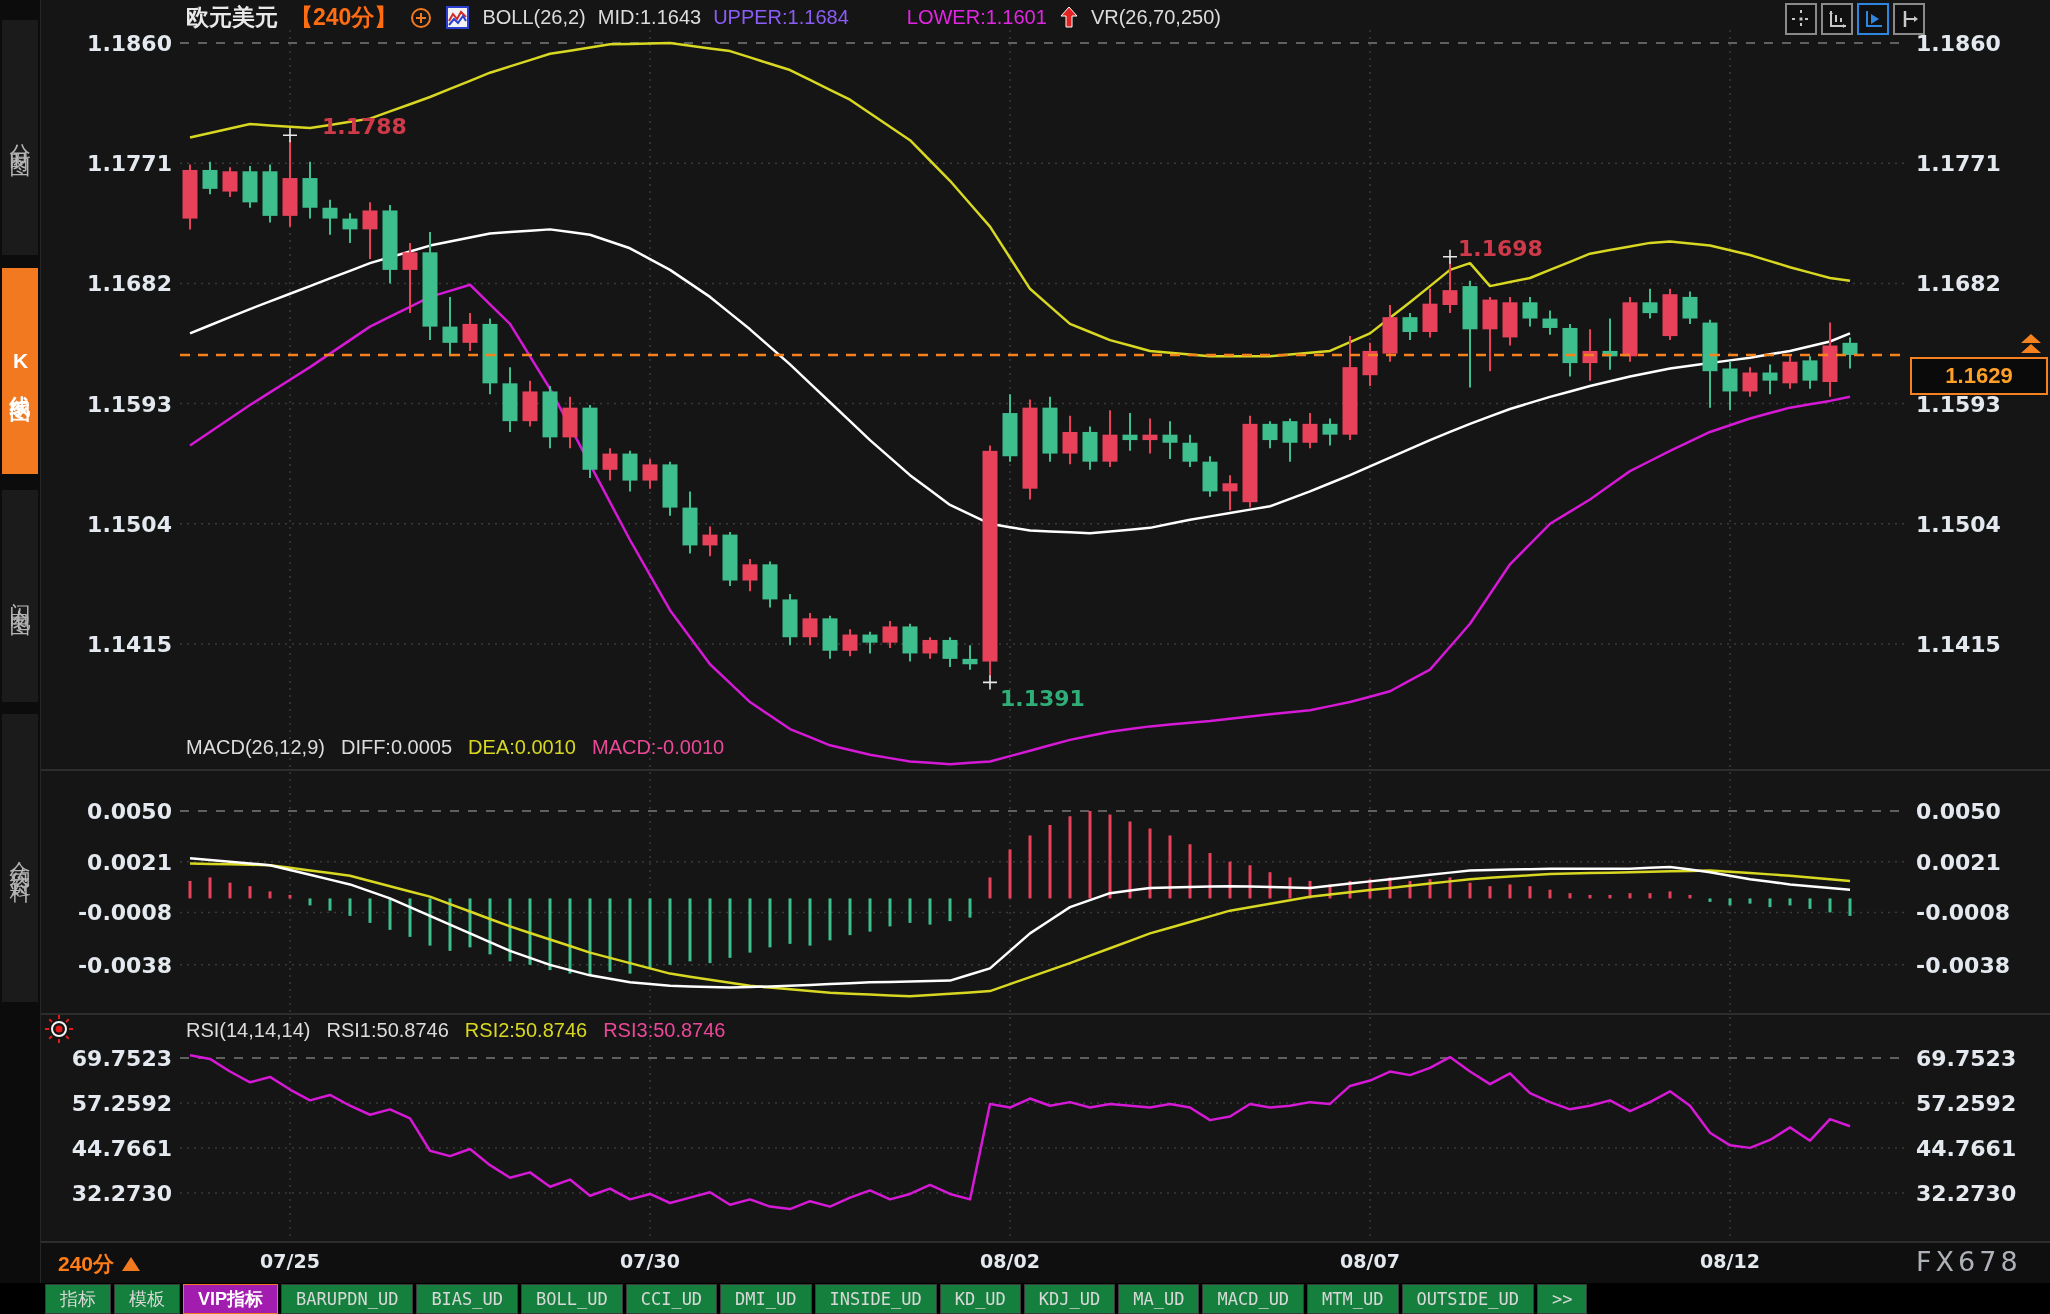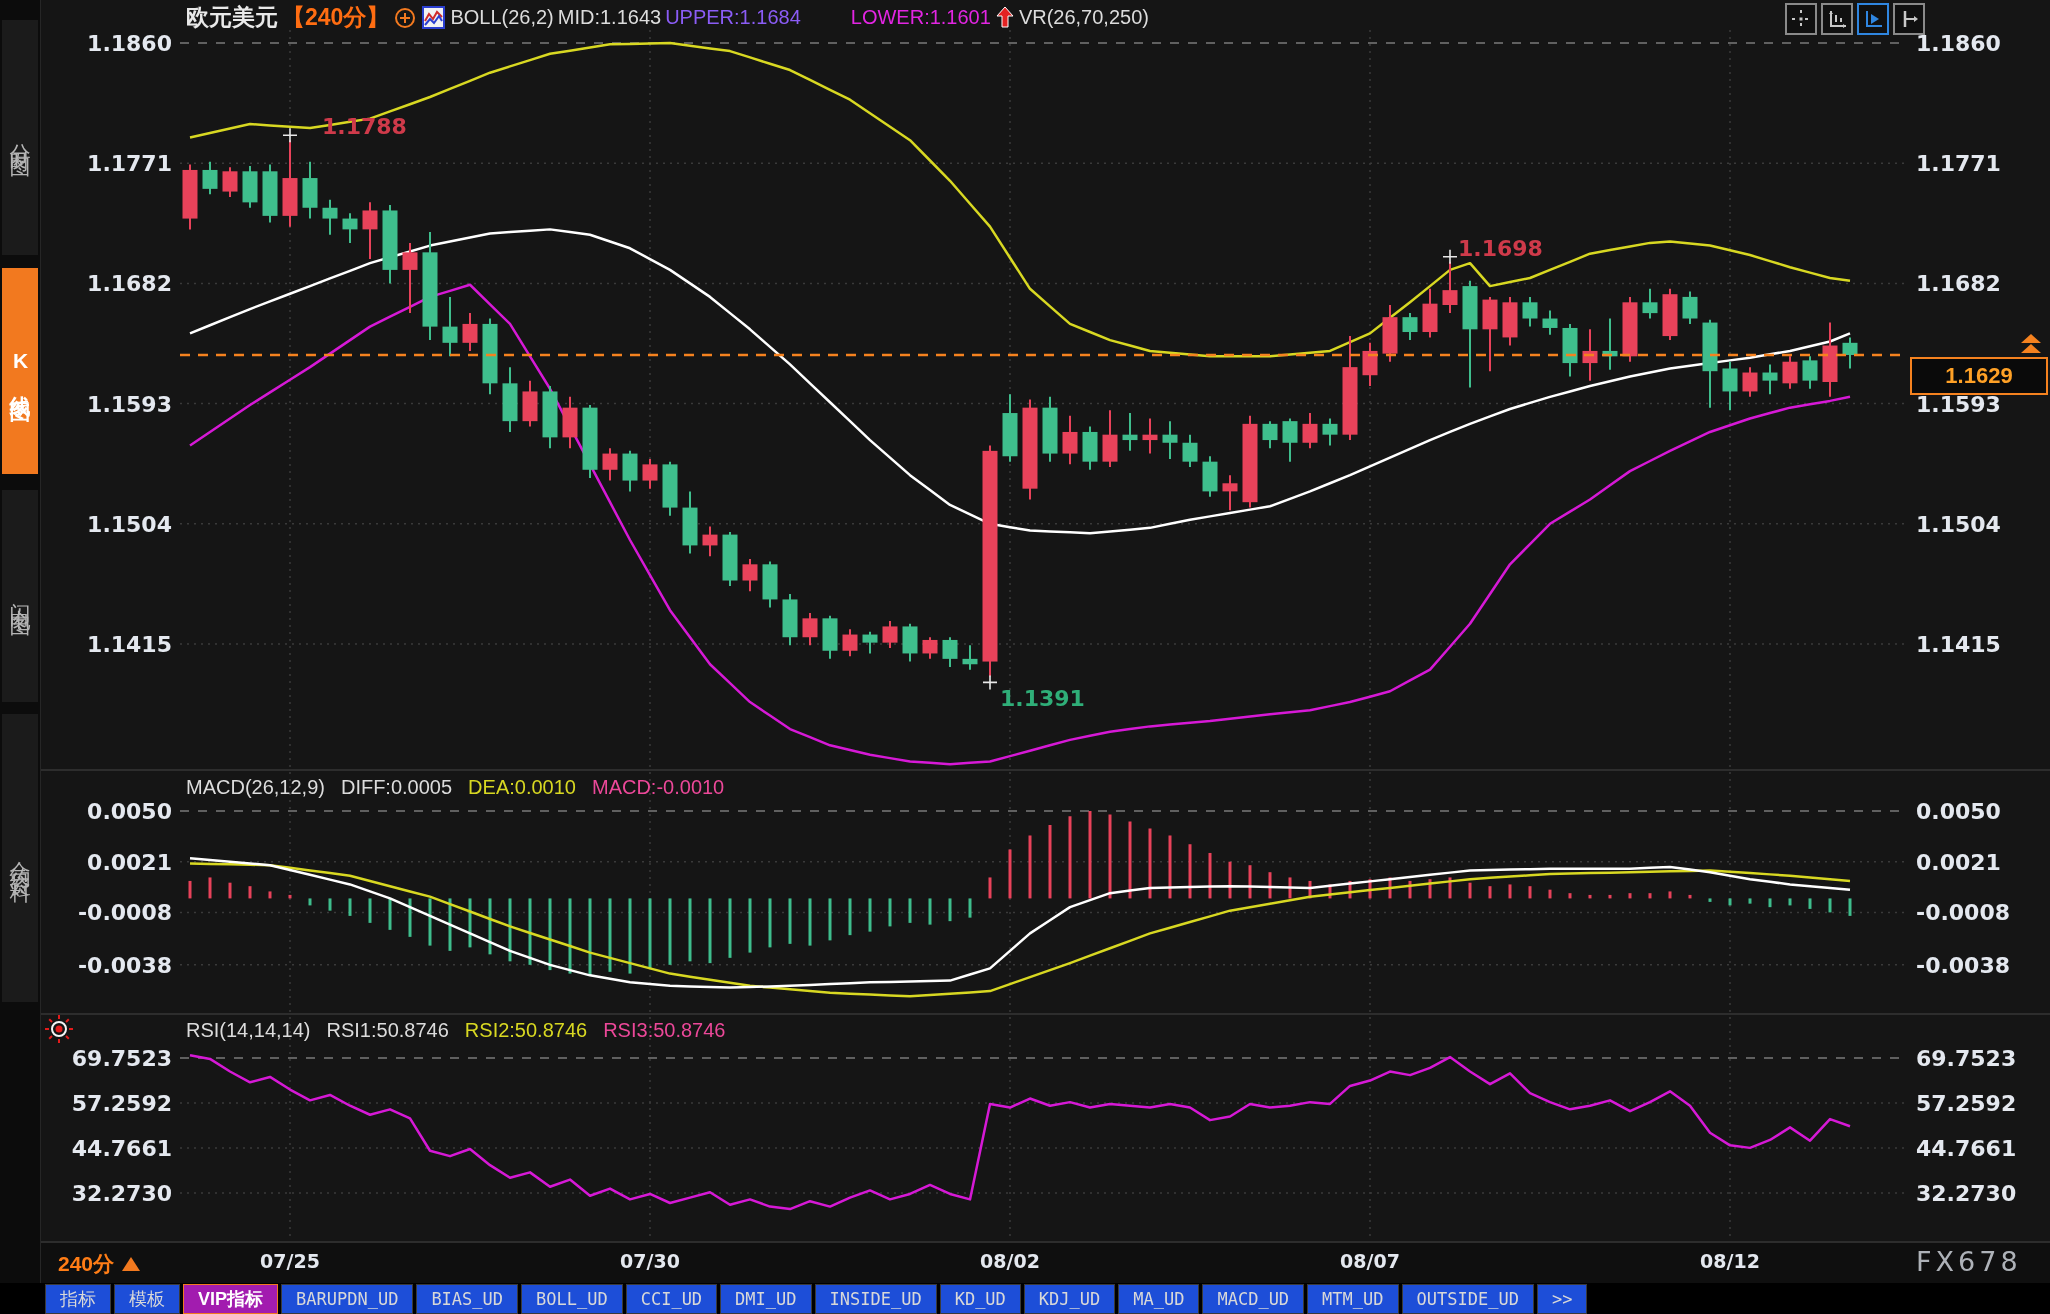--- a/index.html
+++ b/index.html
@@ -6,21 +6,21 @@
   .screen{position:relative;width:2050px;height:1314px;background:#141414;overflow:hidden;
           font-family:"Liberation Sans",sans-serif;}
   svg text{font-family:"DejaVu Sans",sans-serif;}
   
   .sidebar{position:absolute;left:0;top:0;width:40px;height:1283px;background:#0c0c0c;border-right:1px solid #262626;z-index:5;}
   .side-tab{position:absolute;left:2px;width:36px;display:flex;align-items:center;justify-content:center;
             writing-mode:vertical-rl;text-orientation:upright;letter-spacing:7px;
             background:#1b1b1b;color:#b5b5b5;font-size:21px;cursor:pointer;}
   .side-tab.active{background:#f2791f;color:#fff;font-weight:bold;}
   
-  .hdr{position:absolute;left:186px;top:2px;height:30px;display:flex;align-items:center;gap:4px;z-index:6;}
+  .hdr{position:absolute;left:186px;top:2px;height:30px;display:flex;align-items:center;gap:12px;z-index:6;}
   .hdr .sym{color:#e9e9e9;font-size:23px;font-weight:bold;}
   .hdr .per{color:#ff6d12;font-size:23px;font-weight:bold;}
   .hdr .w{color:#dcdcdc;font-size:20px;}
   .hdr .y{color:#8b5cf6;font-size:20px;}
   .hdr .m{color:#e225e2;font-size:20px;margin-left:46px;}
   .iconbtn{display:inline-flex;align-items:center;justify-content:center;}
   
   .tr-btns{position:absolute;left:1785px;top:3px;display:flex;gap:4px;z-index:6;}
   .tr-btn{width:28px;height:28px;border:2px solid #8a8a8a;background:#101010;display:flex;align-items:center;justify-content:center;cursor:pointer;}
   .tr-btn.active{border-color:#2f86e0;}
@@ -32,21 +32,21 @@
              border:2px solid #f5821f;color:#ffa126;font-size:22px;font-weight:bold;
              display:flex;align-items:center;justify-content:center;z-index:6;}
   .dbl-arrow{position:absolute;left:2016px;top:334px;z-index:7;}
   
   .period-lab{position:absolute;left:58px;top:1250px;color:#ff7d16;font-size:21px;font-weight:bold;display:flex;align-items:center;gap:8px;z-index:6;justify-content:center;}
   .period-lab .tri{width:0;height:0;border-left:9px solid transparent;border-right:9px solid transparent;border-bottom:14px solid #f2791f;}
   .watermark{position:absolute;left:1916px;top:1246px;color:#aeb2b8;font-size:27px;letter-spacing:4px;z-index:6;font-family:"DejaVu Sans",sans-serif;}
   .rec-icon{position:absolute;left:44px;top:1014px;z-index:6;}
   
   .toolbar{position:absolute;left:0;top:1283px;width:2050px;height:31px;background:#000;display:flex;align-items:stretch;z-index:8;}
-  .tb-cell{margin:1px 0 0 3px;padding:0 14px;background:#1d4ed8;border:1px solid #3a3a3a;color:#d8d8d8;
+  .tb-cell{margin:1px 0 0 3px;padding:0 14px;background:#15803d;border:1px solid #3a3a3a;color:#d8d8d8;
            display:flex;align-items:center;font-family:"DejaVu Sans Mono",monospace;font-size:17px;cursor:pointer;white-space:nowrap;}
   .tb-cell.cjk{font-family:"Liberation Sans",sans-serif;font-size:18px;}
   .tb-cell.active{background:#a21caf;color:#fff;border-color:#f2791f;font-weight:bold;}
   .tb-spacer{width:42px;}
 </style>
 </head>
 <body>
 
 <div class="screen">
 
@@ -446,21 +446,21 @@
     </div>
     <div class="tr-btn">
       <svg width="22" height="22">
           <path d="M7 3v16" stroke="#c8c8c8" stroke-width="2.5"></path>
           <path d="M7 11h10" stroke="#c8c8c8" stroke-width="2"></path>
           <path d="M20 11l-4-3v6z" fill="#c8c8c8"></path>
         </svg>
     </div>
   </div>
 
-  <div class="p-hdr" style="top:776px;">
+  <div class="p-hdr" style="top:736px;">
     <span class="w">MACD(26,12,9)</span>
     <span class="w">DIFF:0.0005</span>
     <span class="y">DEA:0.0010</span>
     <span class="m">MACD:-0.0010</span>
   </div>
 
   <div class="p-hdr" style="top:1019px;">
     <span class="w">RSI(14,14,14)</span>
     <span class="w">RSI1:50.8746</span>
     <span class="y">RSI2:50.8746</span>

